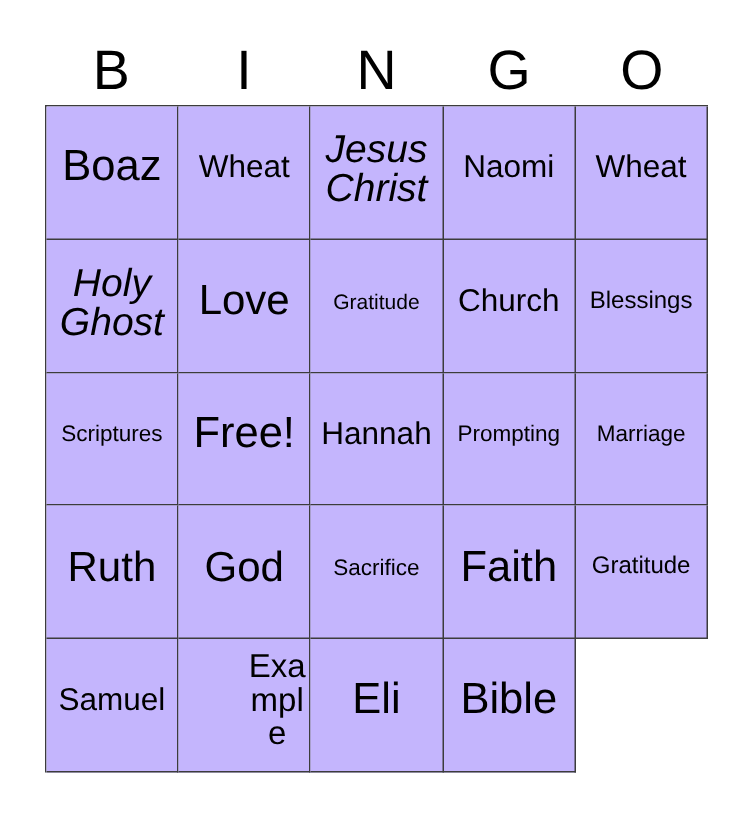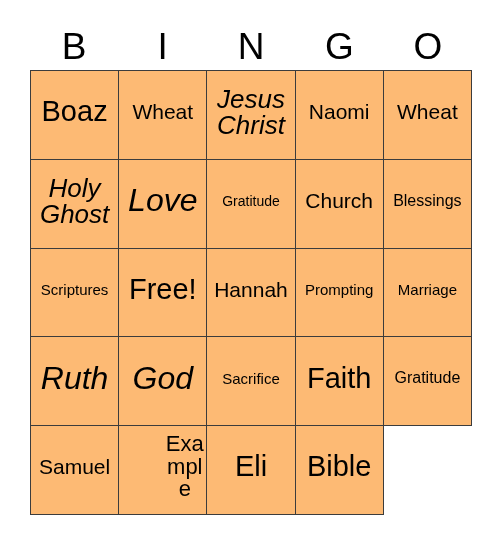--- a/index.html
+++ b/index.html
@@ -58,41 +58,41 @@
     background: #ffffff;
   }
   .cell {
     border-right: 1px solid #3c3c3c;
     border-bottom: 1px solid #3c3c3c;
     box-sizing: border-box;
     display: flex;
     align-items: center;
     justify-content: center;
     overflow: hidden;
-    background: #fdba74;
+    background: #c4b5fd;
     padding: 0 1px;
   }
   .cell-text {
     display: block;
     width: 100%;
     text-align: center;
     line-height: 1.02;
     color: #000000;
     word-break: break-word;
     padding-bottom: 6px;
   }
   
   .sz-xs   { font-size: 14px; }
   .sz-s    { font-size: 15px; }
   .sz-sm   { font-size: 16px; }
   .sz-m    { font-size: 22px; padding-left: 44px; }
   .sz-ml   { font-size: 21px; }
   .sz-xl   { font-size: 26px; }
   .sz-xxl  { font-size: 29px; }
-  .sz-huge { font-size: 32px; font-style: italic; }
+  .sz-huge { font-size: 28px; }
   .two-line { line-height: 1.0; font-style: italic; }
 </style>
 </head>
 <body>
 
 <div class="card">
 
   <div class="header-row">
     <div class="header-cell">B</div>
     <div class="header-cell">I</div>

